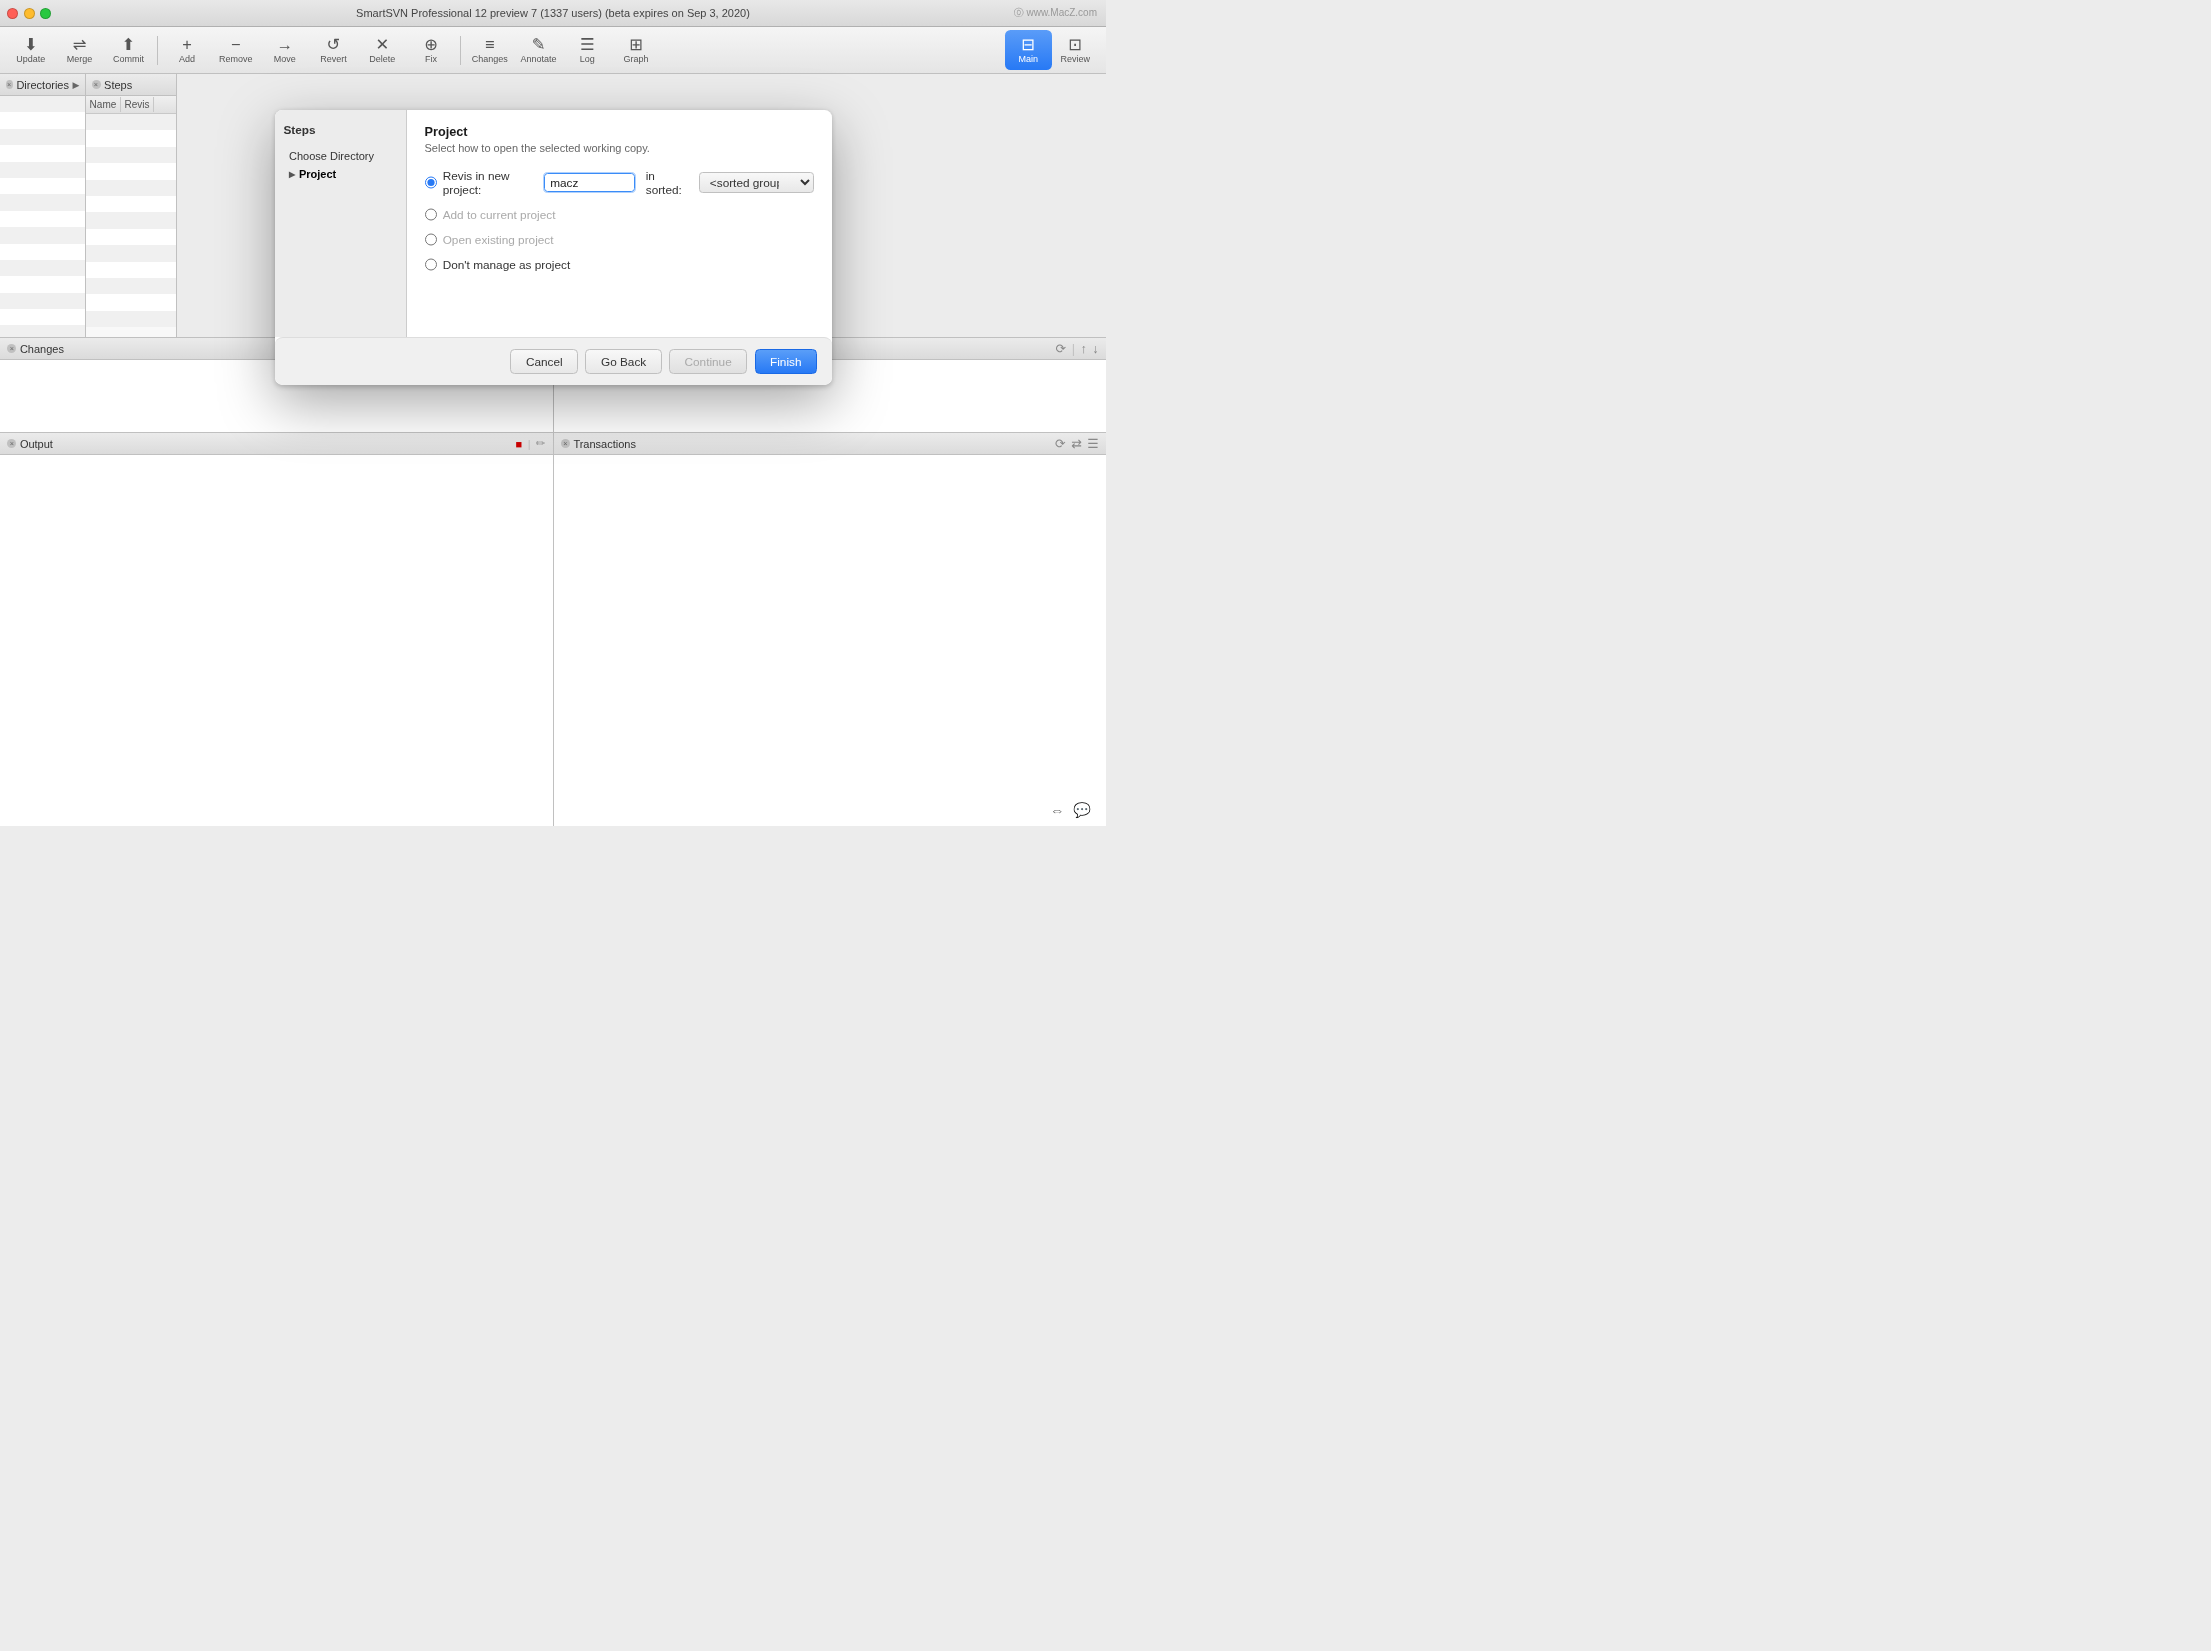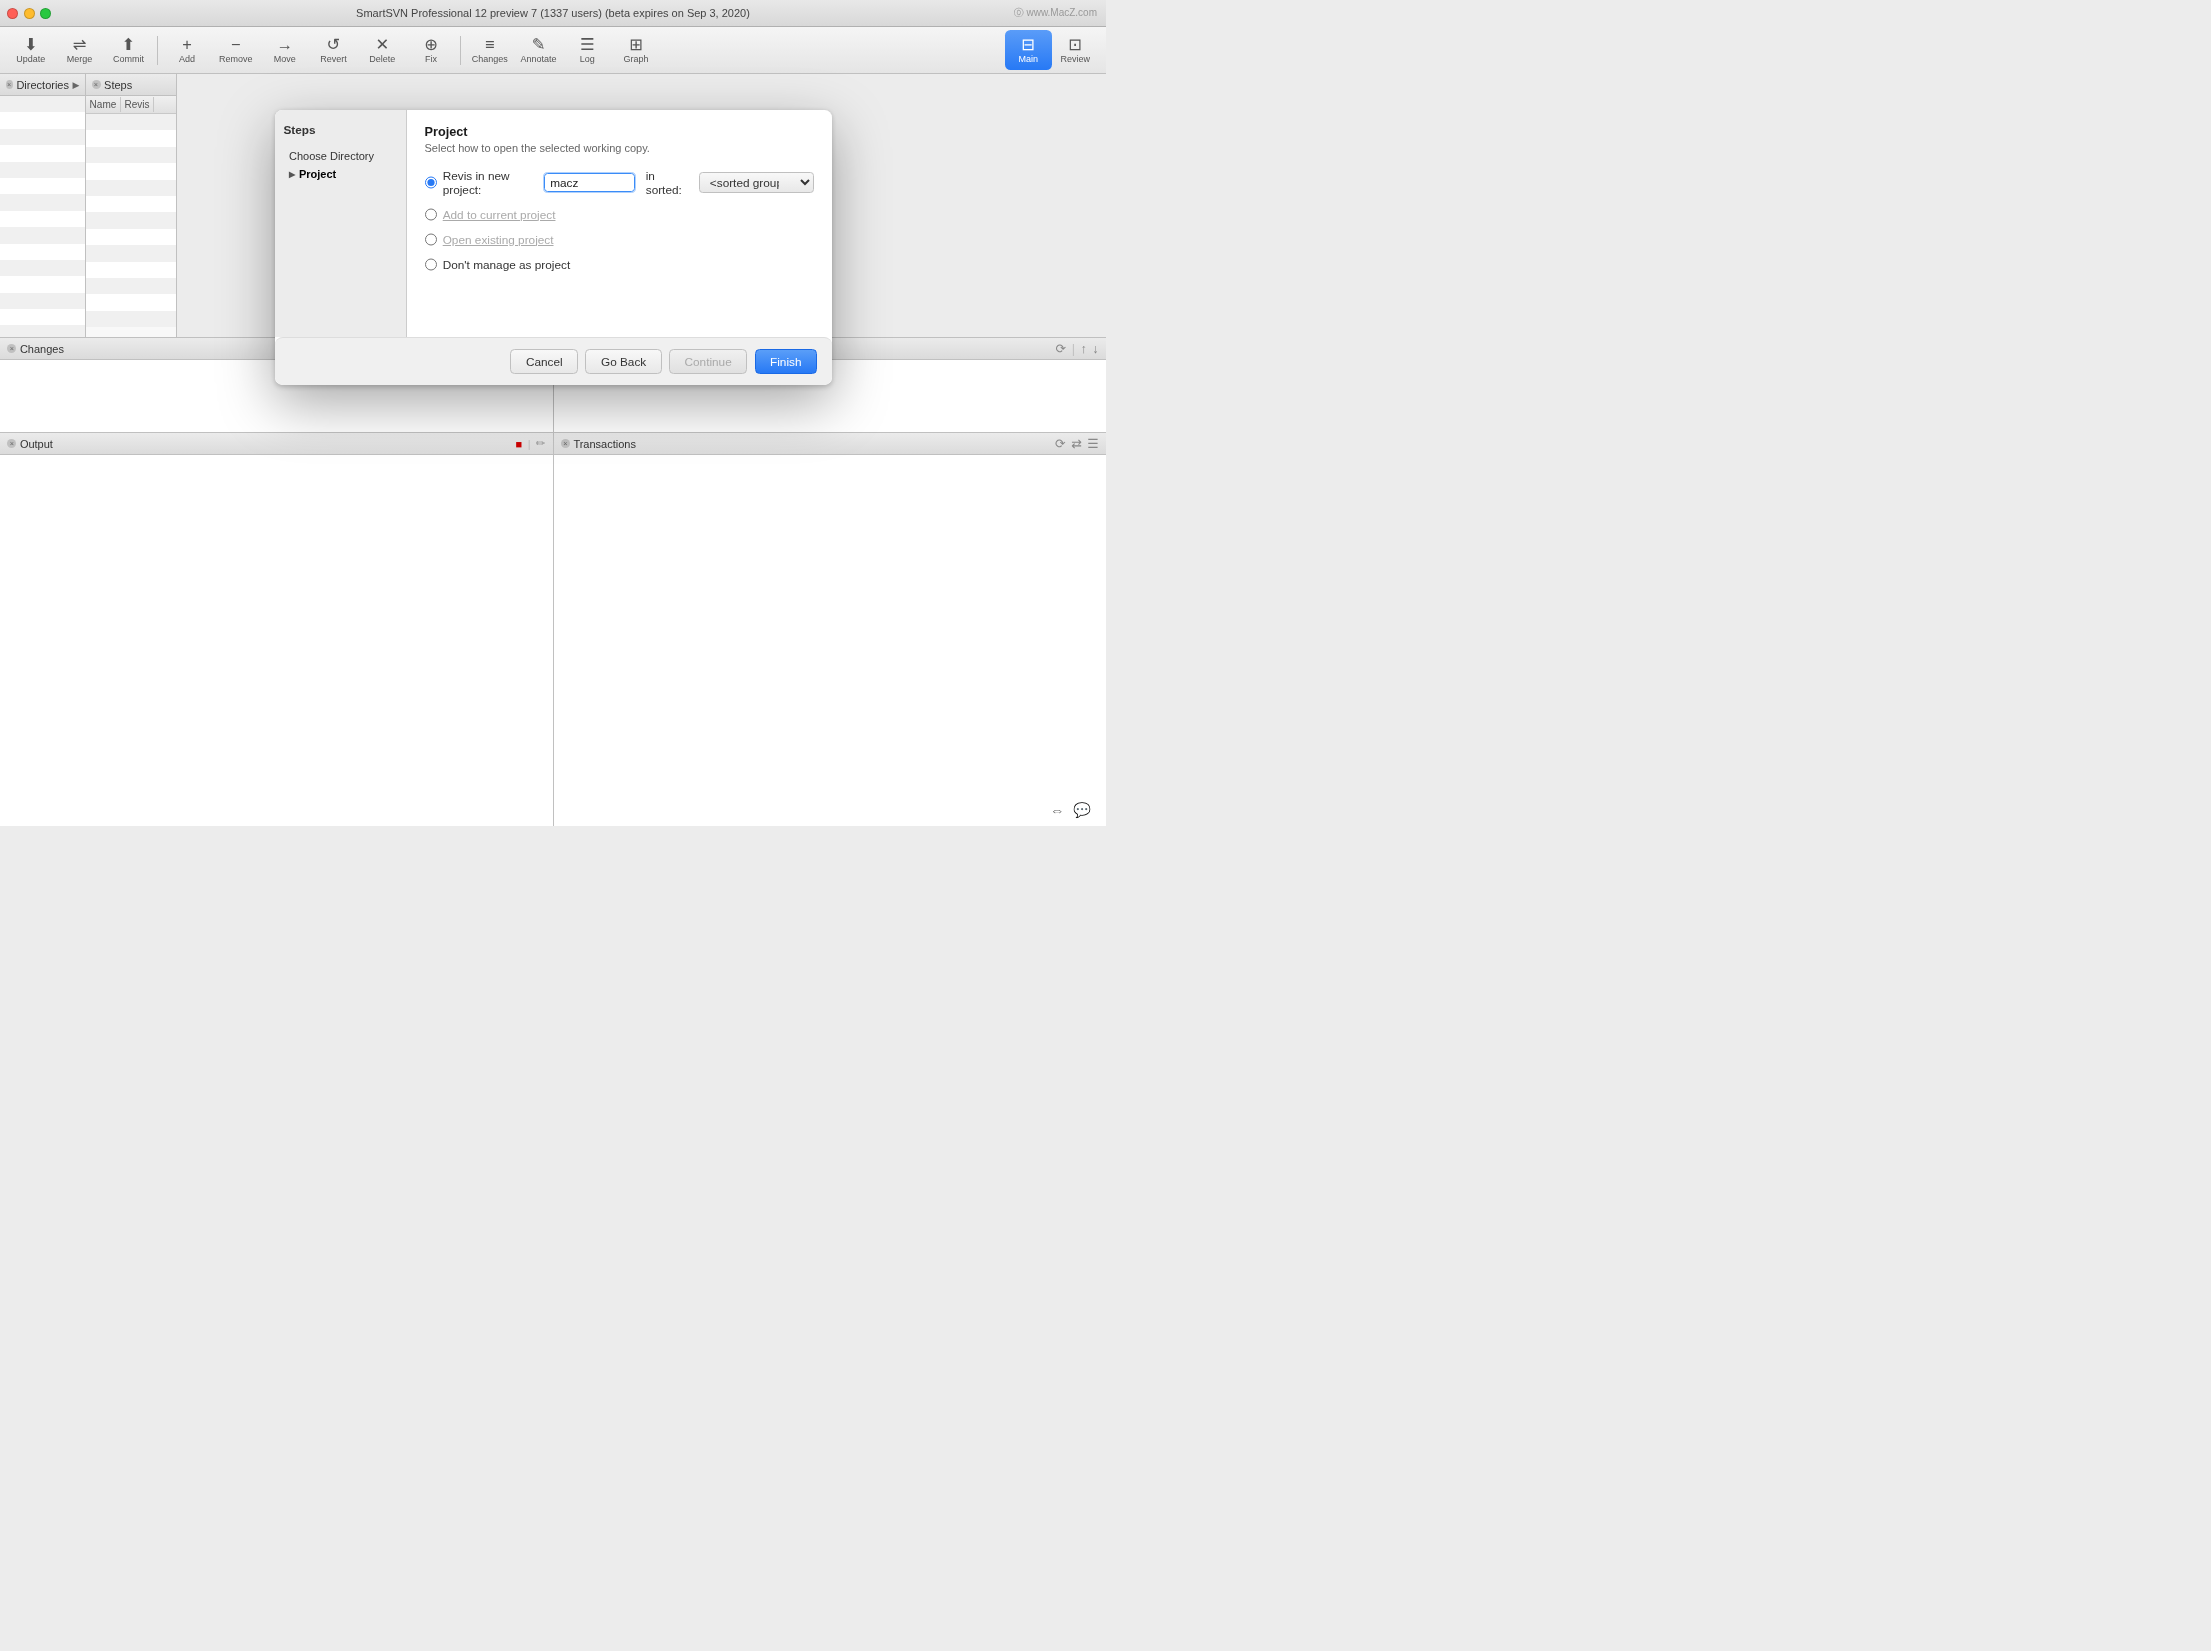--- a/index.html
+++ b/index.html
@@ -255,21 +255,20 @@
       height: 12.7px;
       accent-color: #2779f5;
       cursor: pointer;
     }
     .radio-label {
       font-size: 11.8px;
       color: #333;
     }
     .radio-label.disabled {
       color: #aaa;
-      text-decoration: underline;
     }
 
     
     .text-input {
       border: 0.9px solid #3a8cf8;
       border-radius: 3.6px;
       padding: 1.8px 5.5px;
       font-size: 11.8px;
       width: 91px;
       outline: 1.8px solid rgba(58,140,248,0.4);

